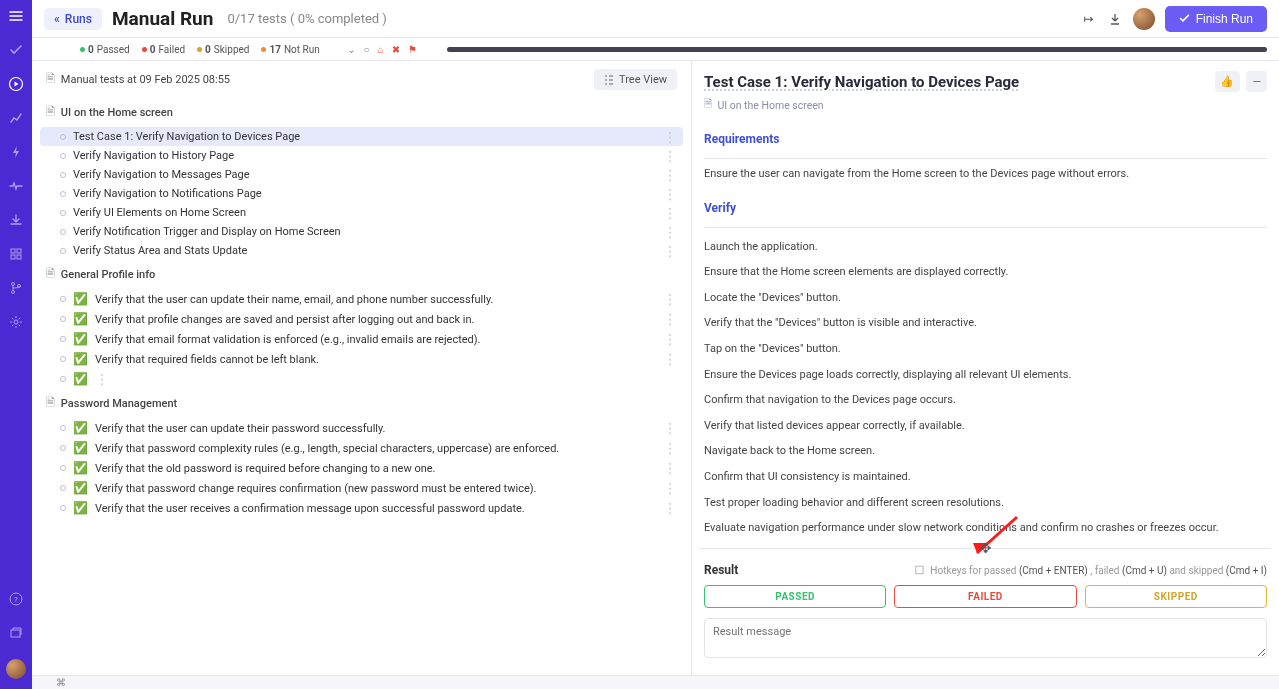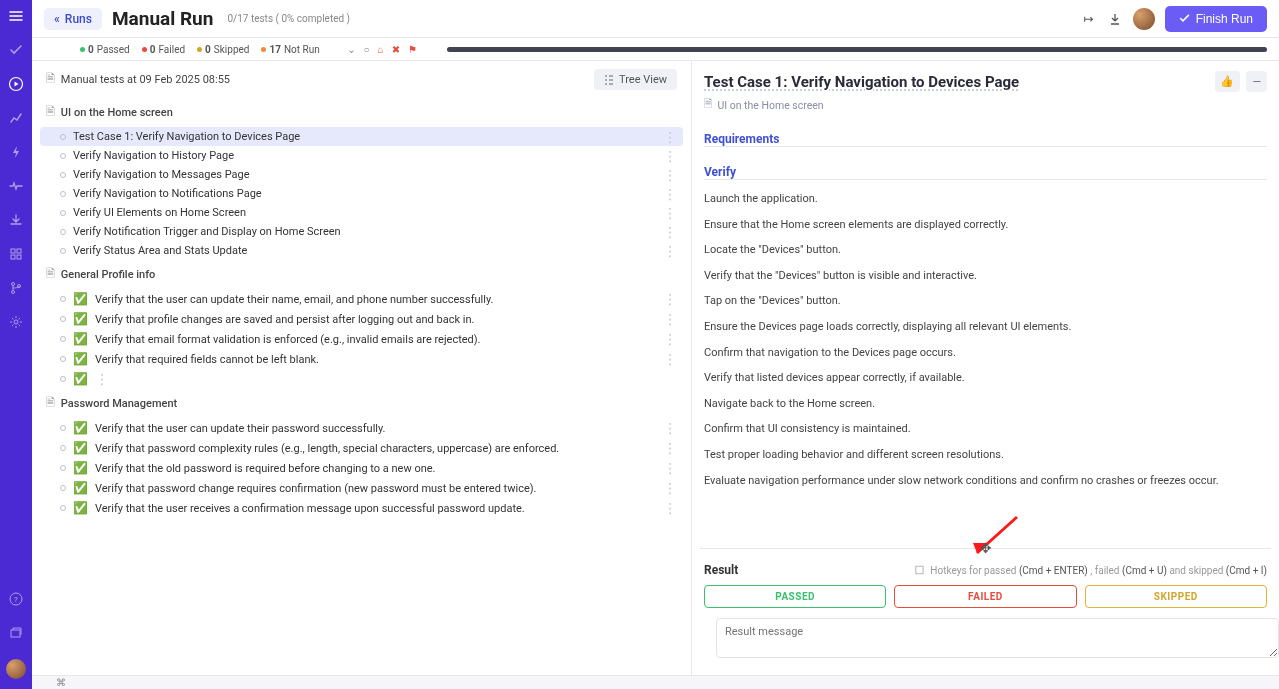--- a/index.html
+++ b/index.html
@@ -13,21 +13,21 @@
 .sidebar-spacer { flex: 1; }
 .sidebar-avatar { width: 20px; height: 20px; border-radius: 50%; background: radial-gradient(circle at 30% 30%, #d9a06b, #7a4a2e); margin-bottom: 10px; }
 
 
 .main { flex: 1; display: flex; flex-direction: column; }
 
 
 .header { height: 38px; display: flex; align-items: center; padding: 0 12px; gap: 10px; border-bottom: 1px solid #e6e6ec; }
 .runs-btn { display: flex; align-items: center; gap: 5px; background: #eef0fb; color: #3e4bc8; border-radius: 5px; padding: 4px 10px; font-size: 12px; font-weight: 500; cursor: pointer; }
 .title { font-size: 19px; font-weight: 700; color: #222; }
-.header-meta { font-size: 10px; color: #888; margin-left: 4px; }
+.header-meta { font-size: 13px; color: #888; margin-left: 4px; }
 .header-spacer { flex: 1; }
 .header-ico { width: 16px; height: 16px; display:flex; align-items:center; justify-content:center; color:#555; cursor:pointer; }
 .header-avatar { width: 22px; height: 22px; border-radius: 50%; background: radial-gradient(circle at 30% 30%, #d9a06b, #7a4a2e); }
 .finish-btn { background: #6b5cf6; color: #fff; border: none; border-radius: 5px; padding: 6px 14px; font-size: 12px; font-weight: 500; cursor: pointer; display: flex; align-items: center; gap: 6px; }
 
 
 .status-row { height: 22px; display: flex; align-items: center; padding: 0 12px 0 48px; gap: 12px; font-size: 10px; color: #555; }
 .stat { display: flex; align-items: center; gap: 3px; }
 .dot { width: 5px; height: 5px; border-radius: 50%; display: inline-block; }
 .dot.g { background: #36c26e; } .dot.r { background: #e84c3d; } .dot.y { background: #d1a62a; } .dot.o { background: #ef8a3d; }
@@ -57,35 +57,35 @@
 .tc-dots { color: #c3c6d4; font-size: 14px; line-height: 0; }
 .check-green { color: #36c26e; font-size: 12px; }
 
 
 .right-head { display: flex; align-items: center; padding: 10px 4px 4px 4px; gap: 8px; }
 .case-title { font-size: 15px; font-weight: 700; color: #2a2a3a; text-decoration: underline dotted #b9bcd9; text-underline-offset: 3px; }
 .right-head-icons { margin-left: auto; display: flex; gap: 6px; }
 .chip { background: #f0f1f7; border-radius: 4px; padding: 4px 6px; font-size: 11px; color: #5b5f7a; cursor: pointer; }
 .crumb { font-size: 10.5px; color: #8a8ea8; padding: 0 4px 6px 4px; display:flex; align-items:center; gap:5px; }
 .right-body { flex: 1; overflow-y: auto; padding: 6px 4px; }
-.section-title { font-size: 12px; font-weight: 700; color: #4050d6; padding: 6px 0 0 0; border-bottom: 1px solid #e6e6ec; margin-bottom: 6px; }
+.section-title { font-size: 12px; font-weight: 700; color: #4050d6; padding: 6px 0 12px 0; border-bottom: 1px solid #e6e6ec; margin-bottom: 6px; }
 .req-text, .step-row { font-size: 11px; color: #444; line-height: 1.6; }
 .step-row { padding: 4px 0; }
 
 
 .result-block { position: relative; border-top: 1px solid #e6e6ec; padding: 8px 4px 14px 4px; }
 .result-head { display: flex; align-items: center; font-size: 12px; font-weight: 700; color: #333; padding: 6px 0 8px 0; }
 .hotkeys { font-size: 10px; color: #999; font-weight: 400; }
 .hotkeys b { color: #555; font-weight: 400; }
 .result-btns { display: flex; gap: 8px; }
 .result-btn { flex: 1; border-radius: 4px; text-align: center; padding: 5px 0; font-size: 10px; font-weight: 700; letter-spacing: .5px; cursor: pointer; background: #fff; }
 .result-btn.pass { border: 1px solid #36c26e; color: #36c26e; }
 .result-btn.fail { border: 1px solid #e84c3d; color: #e84c3d; }
 .result-btn.skip { border: 1px solid #e2b334; color: #d1a62a; }
-.result-msg { margin-top: 10px; width: 100%; min-height: 32px; border: 1px solid #e2e3ec; border-radius: 4px; padding: 6px 8px; font-size: 11px; color: #777; resize: vertical; font-family: inherit; margin-left: 12px; }
+.result-msg { margin-top: 10px; width: 100%; min-height: 32px; border: 1px solid #e2e3ec; border-radius: 4px; padding: 6px 8px; font-size: 11px; color: #777; resize: vertical; font-family: inherit; }
 
 
 .arrow-anno { position: absolute; top: -36px; right: 246px; pointer-events: none; }
 
 
 .drag-handle { position:absolute; top:-9px; left:50%; transform:translateX(-50%); color:#555; font-size:14px; cursor:move; }
 
 
 .footer { height: 14px; background: #f6f6fa; border-top: 1px solid #e6e6ec; display:flex; align-items:center; }
 .cmd-kbd { font-size:10px; color:#888; padding: 0 6px; margin-left:18px; }
@@ -358,20 +358,21 @@
             <div class="chip">👍</div>
             <div class="chip">—</div>
           </div>
         </div>
         <div class="crumb">
           <span>🗎</span>
           <span>UI on the Home screen</span>
         </div>
         <div class="right-body">
           <div class="section-title">Requirements</div>
+          <div class="req-text">Ensure the user can navigate from the Home screen to the Devices page without errors.</div>
           <div class="section-title" style="margin-top:12px;">Verify</div>
           <div id="steps-list">
               <div class="step-row">Launch the application.</div>
               <div class="step-row">Ensure that the Home screen elements are displayed correctly.</div>
               <div class="step-row">Locate the "Devices" button.</div>
               <div class="step-row">Verify that the "Devices" button is visible and interactive.</div>
               <div class="step-row">Tap on the "Devices" button.</div>
               <div class="step-row">Ensure the Devices page loads correctly, displaying all relevant UI elements.</div>
               <div class="step-row">Confirm that navigation to the Devices page occurs.</div>
               <div class="step-row">Verify that listed devices appear correctly, if available.</div>

